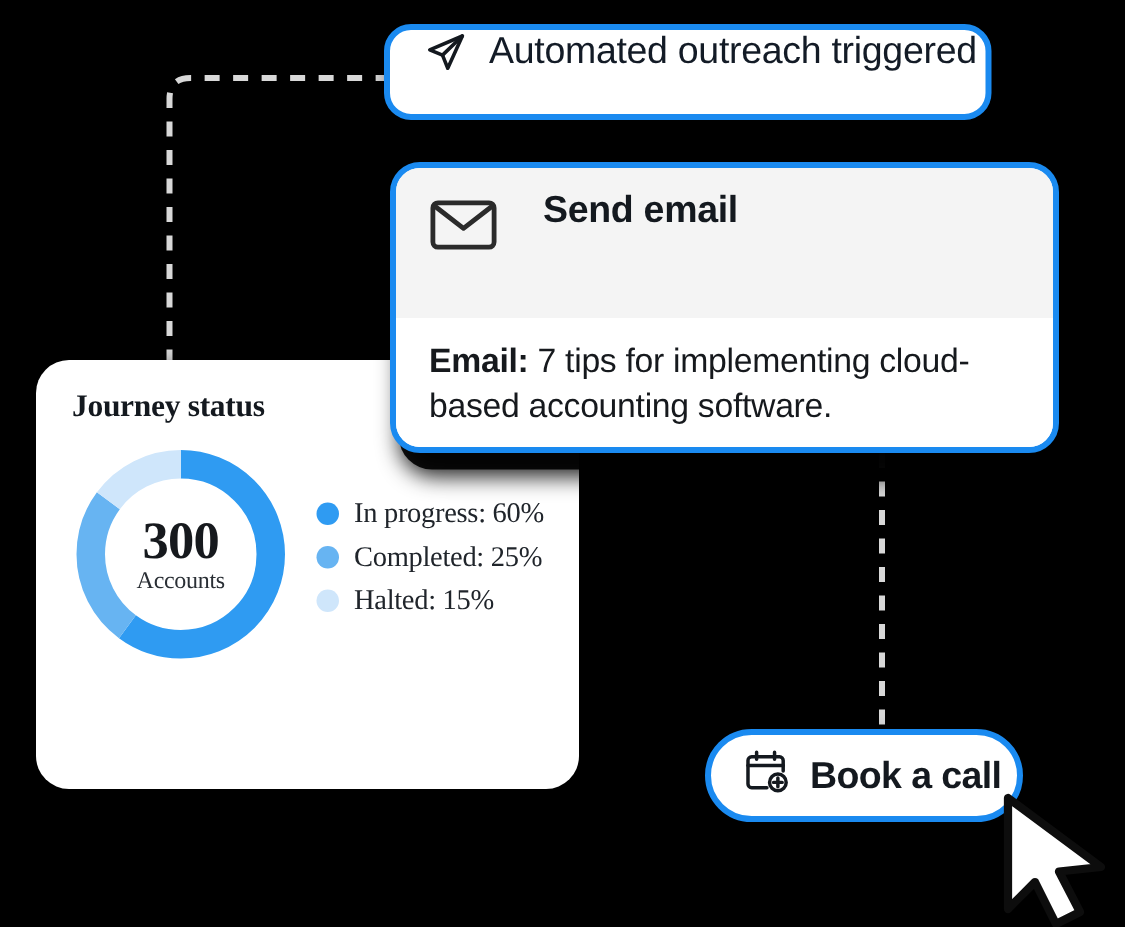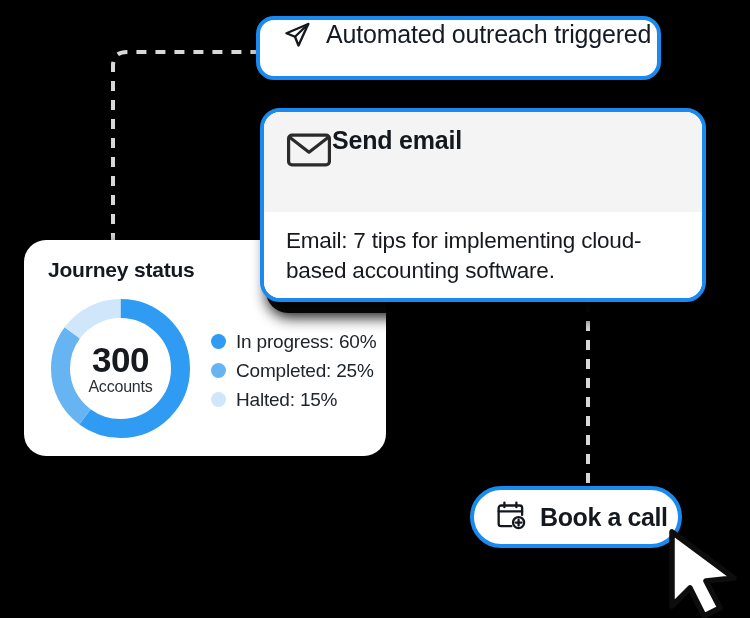--- a/index.html
+++ b/index.html
@@ -70,21 +70,21 @@
     border-radius: 20px;
     overflow: hidden;
     display: flex;
     flex-direction: column;
   }
   #email-header {
     background: #f4f4f4;
     padding: 14px 20px 12px 22px;
     display: flex;
     align-items: flex-start;
-    gap: 0;
+    gap: 30px;
     flex: 0 0 auto;
     height: 100px;
     text-align: center;
   }
   .env-icon { flex: 0 0 auto; margin-top: 6px; }
   #email-header .htext { display: flex; flex-direction: column; gap: 1px; }
   #email-title {
     font-size: 25px;
     font-weight: bold;
     color: #14191f;
@@ -107,35 +107,36 @@
     background: #ffffff;
     padding: 14px 20px 0 22px;
     flex: 1 1 auto;
   }
   #email-body p {
     font-size: 22.5px;
     line-height: 1.32;
     color: #16191d;
     letter-spacing: -0.2px;
   }
-  #email-body .lead { font-weight: normal; }
+  #email-body .lead { font-weight: bold; }
 
   
   #journey-card {
     position: absolute;
     left: 24px;
     top: 240px;
     width: 362px;
-    height: 216px;
+    height: 286px;
     background: #ffffff;
     border-radius: 22px;
     box-shadow: 7px 8px 0 2px rgba(0,0,0,0.9),
                 9px 11px 14px 5px rgba(0,0,0,0.85);
     z-index: 2;
     padding: 18px 22px 0 24px;
+    font-family: Liberation Serif, serif;
   }
   #journey-title {
     font-size: 21px;
     font-weight: bold;
     color: #14191f;
     letter-spacing: -0.2px;
   }
   #journey-content {
     margin-top: 14px;
     display: flex;

